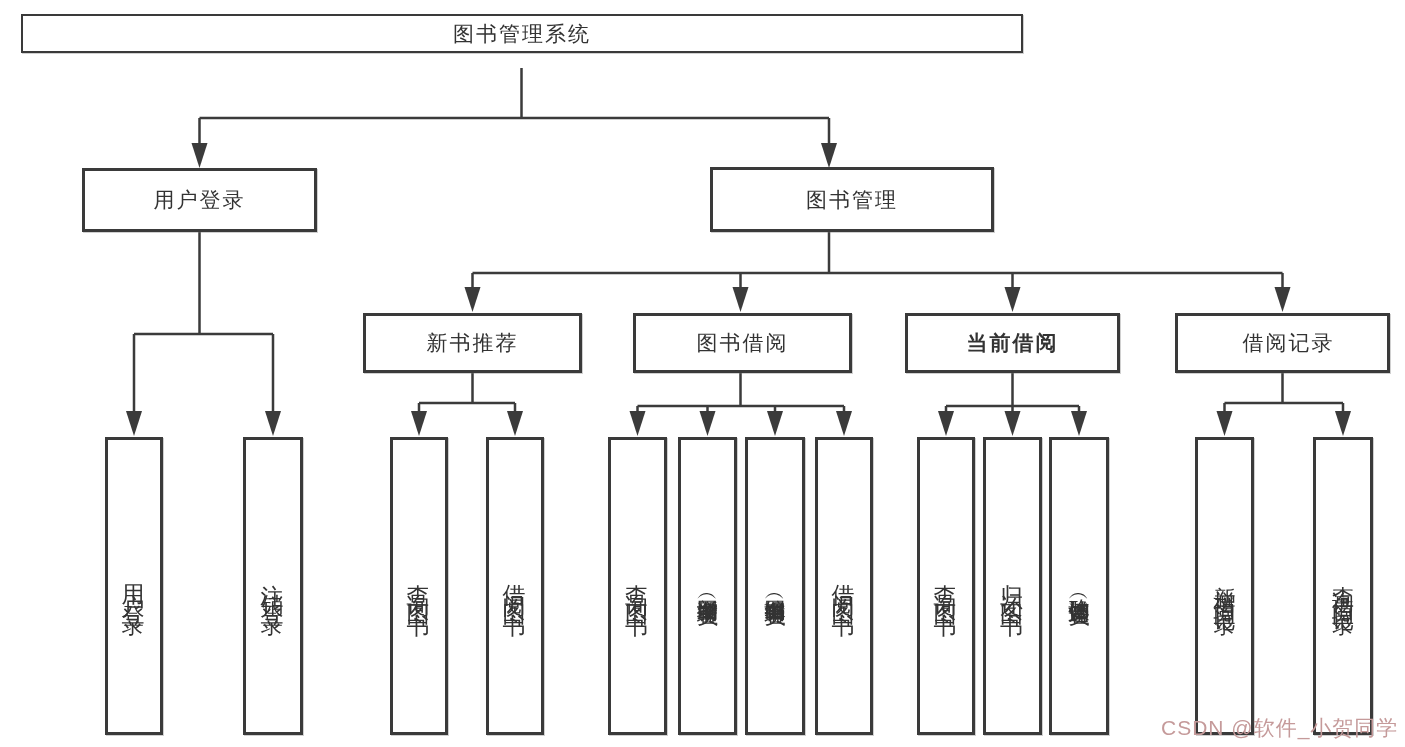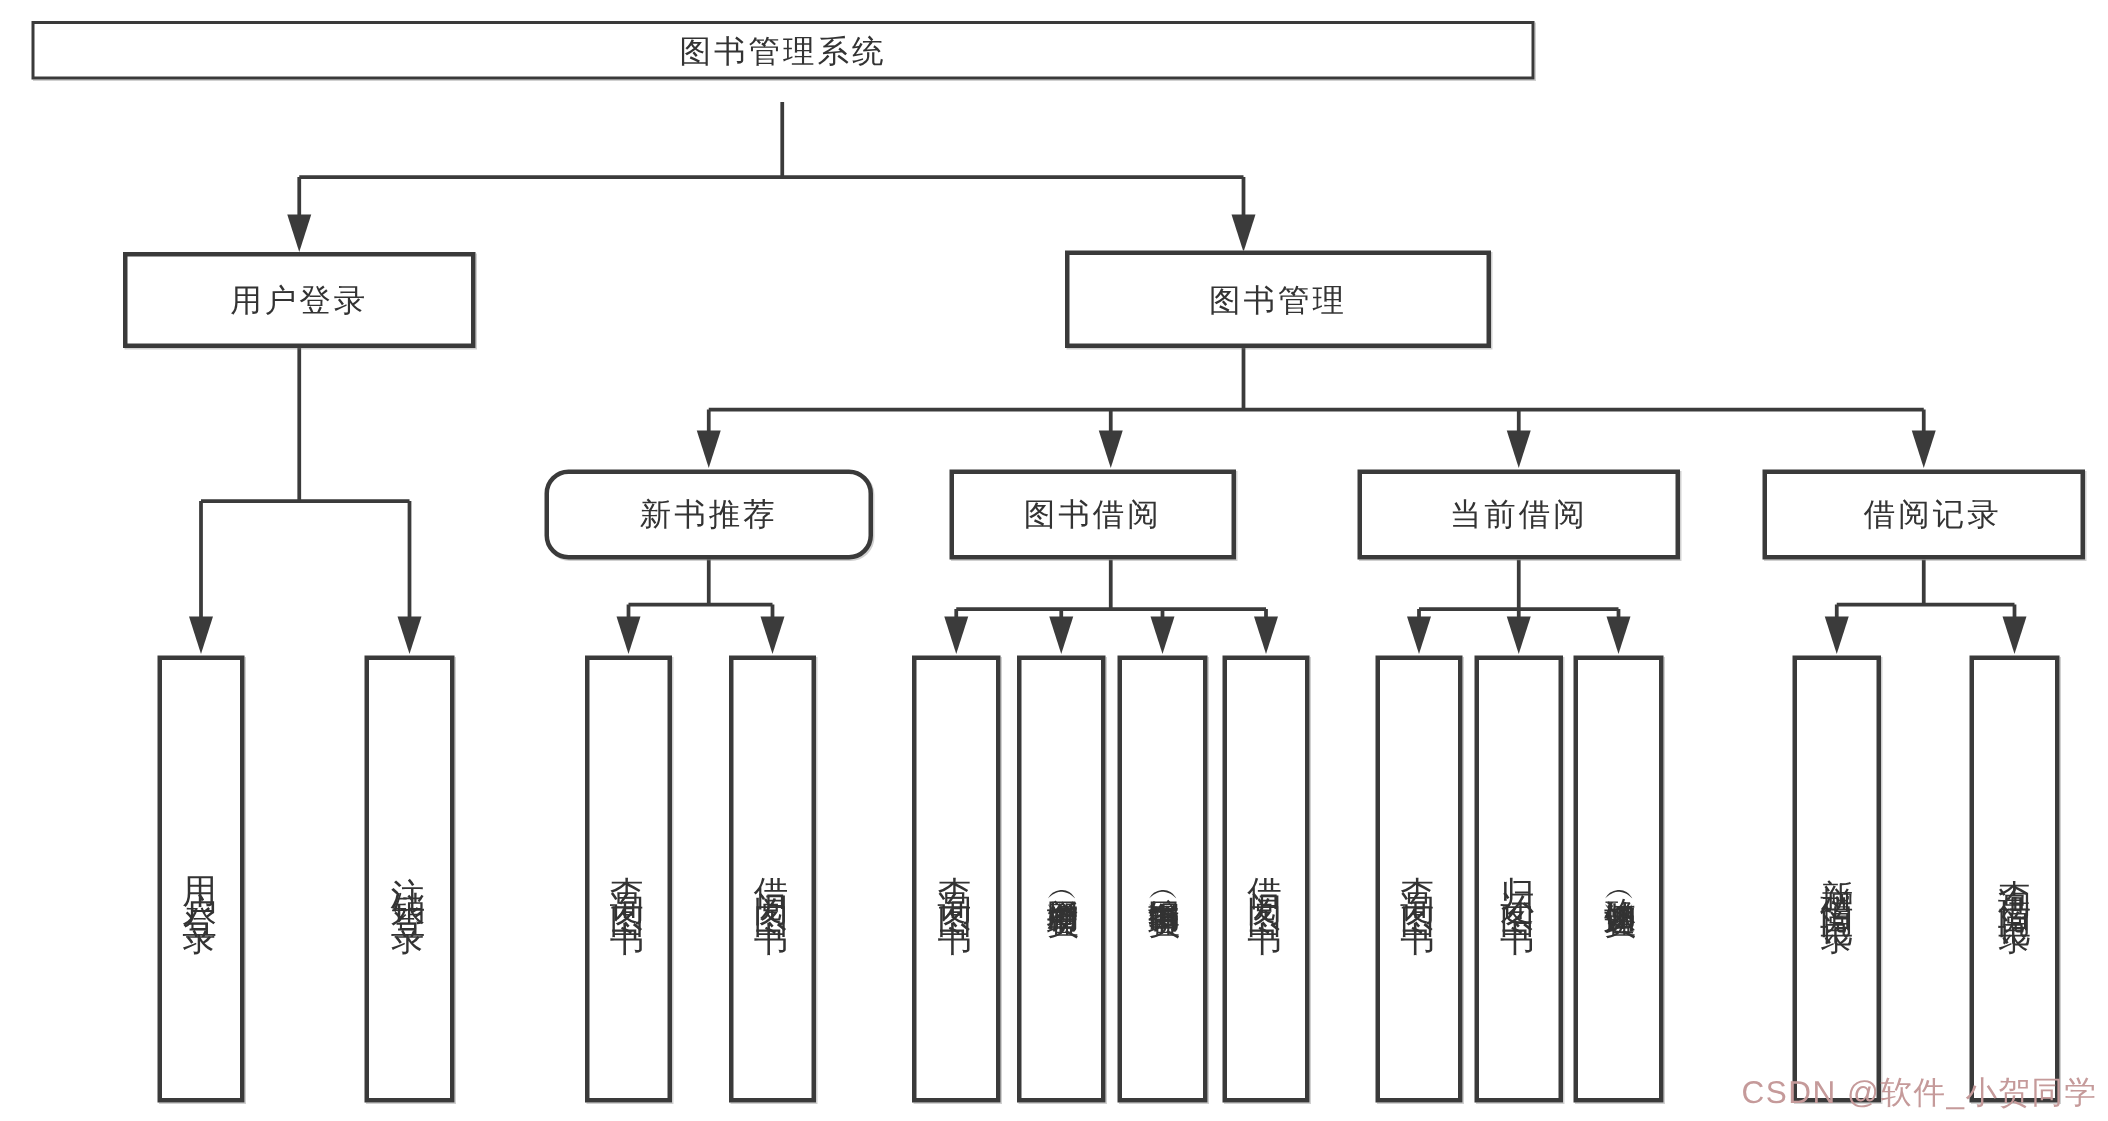--- a/index.html
+++ b/index.html
@@ -94,27 +94,27 @@
     <span class="h-label">图书管理系统</span>
   </div>
 
   <div class="node" style="left:82px;top:168px;width:235px;height:64px;">
     <span class="h-label">用户登录</span>
   </div>
   <div class="node" style="left:710px;top:167px;width:284px;height:65px;">
     <span class="h-label">图书管理</span>
   </div>
 
-  <div class="node" style="left:363px;top:313px;width:219px;height:60px;border-radius:16px;">
+  <div class="node" style="left:363px;top:313px;width:219px;height:60px;">
     <span class="h-label">新书推荐</span>
   </div>
-  <div class="node" style="left:633px;top:313px;width:191px;height:60px;">
+  <div class="node" style="left:633px;top:313px;width:219px;height:60px;">
     <span class="h-label">图书借阅</span>
   </div>
-  <div class="node" style="left:905px;top:313px;width:215px;height:60px;">
+  <div class="node" style="left:905px;top:313px;width:215px;height:60px;font-weight:bold;">
     <span class="h-label">当前借阅</span>
   </div>
   <div class="node" style="left:1175px;top:313px;width:215px;height:60px;padding-left:12px;">
     <span class="h-label">借阅记录</span>
   </div>
 
   <div class="node" style="left:105px;top:437px;width:58px;height:298px;">
     <span class="v-label">用户登录</span>
   </div>
   <div class="node" style="left:243px;top:437px;width:60px;height:298px;">

